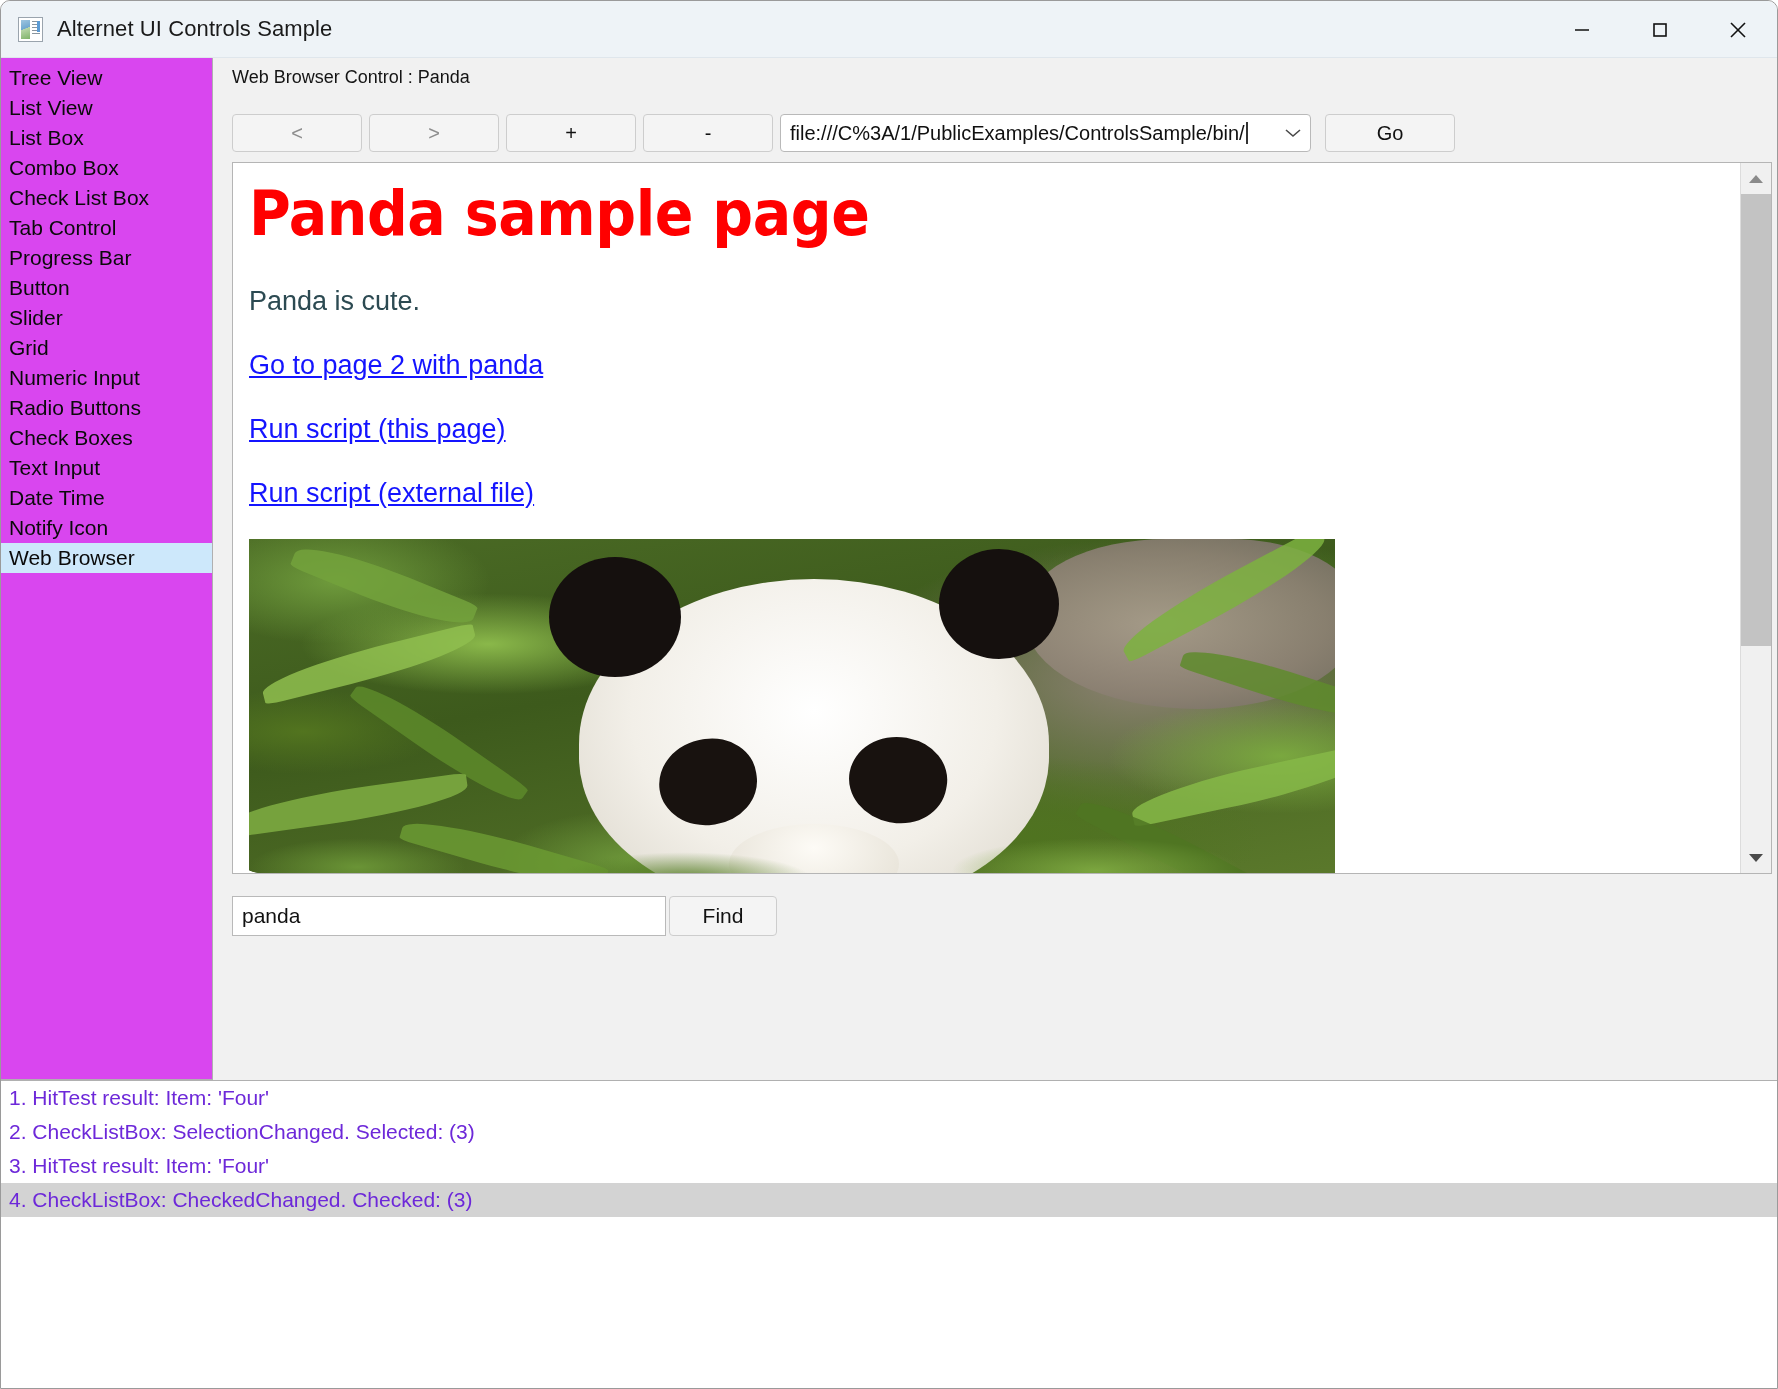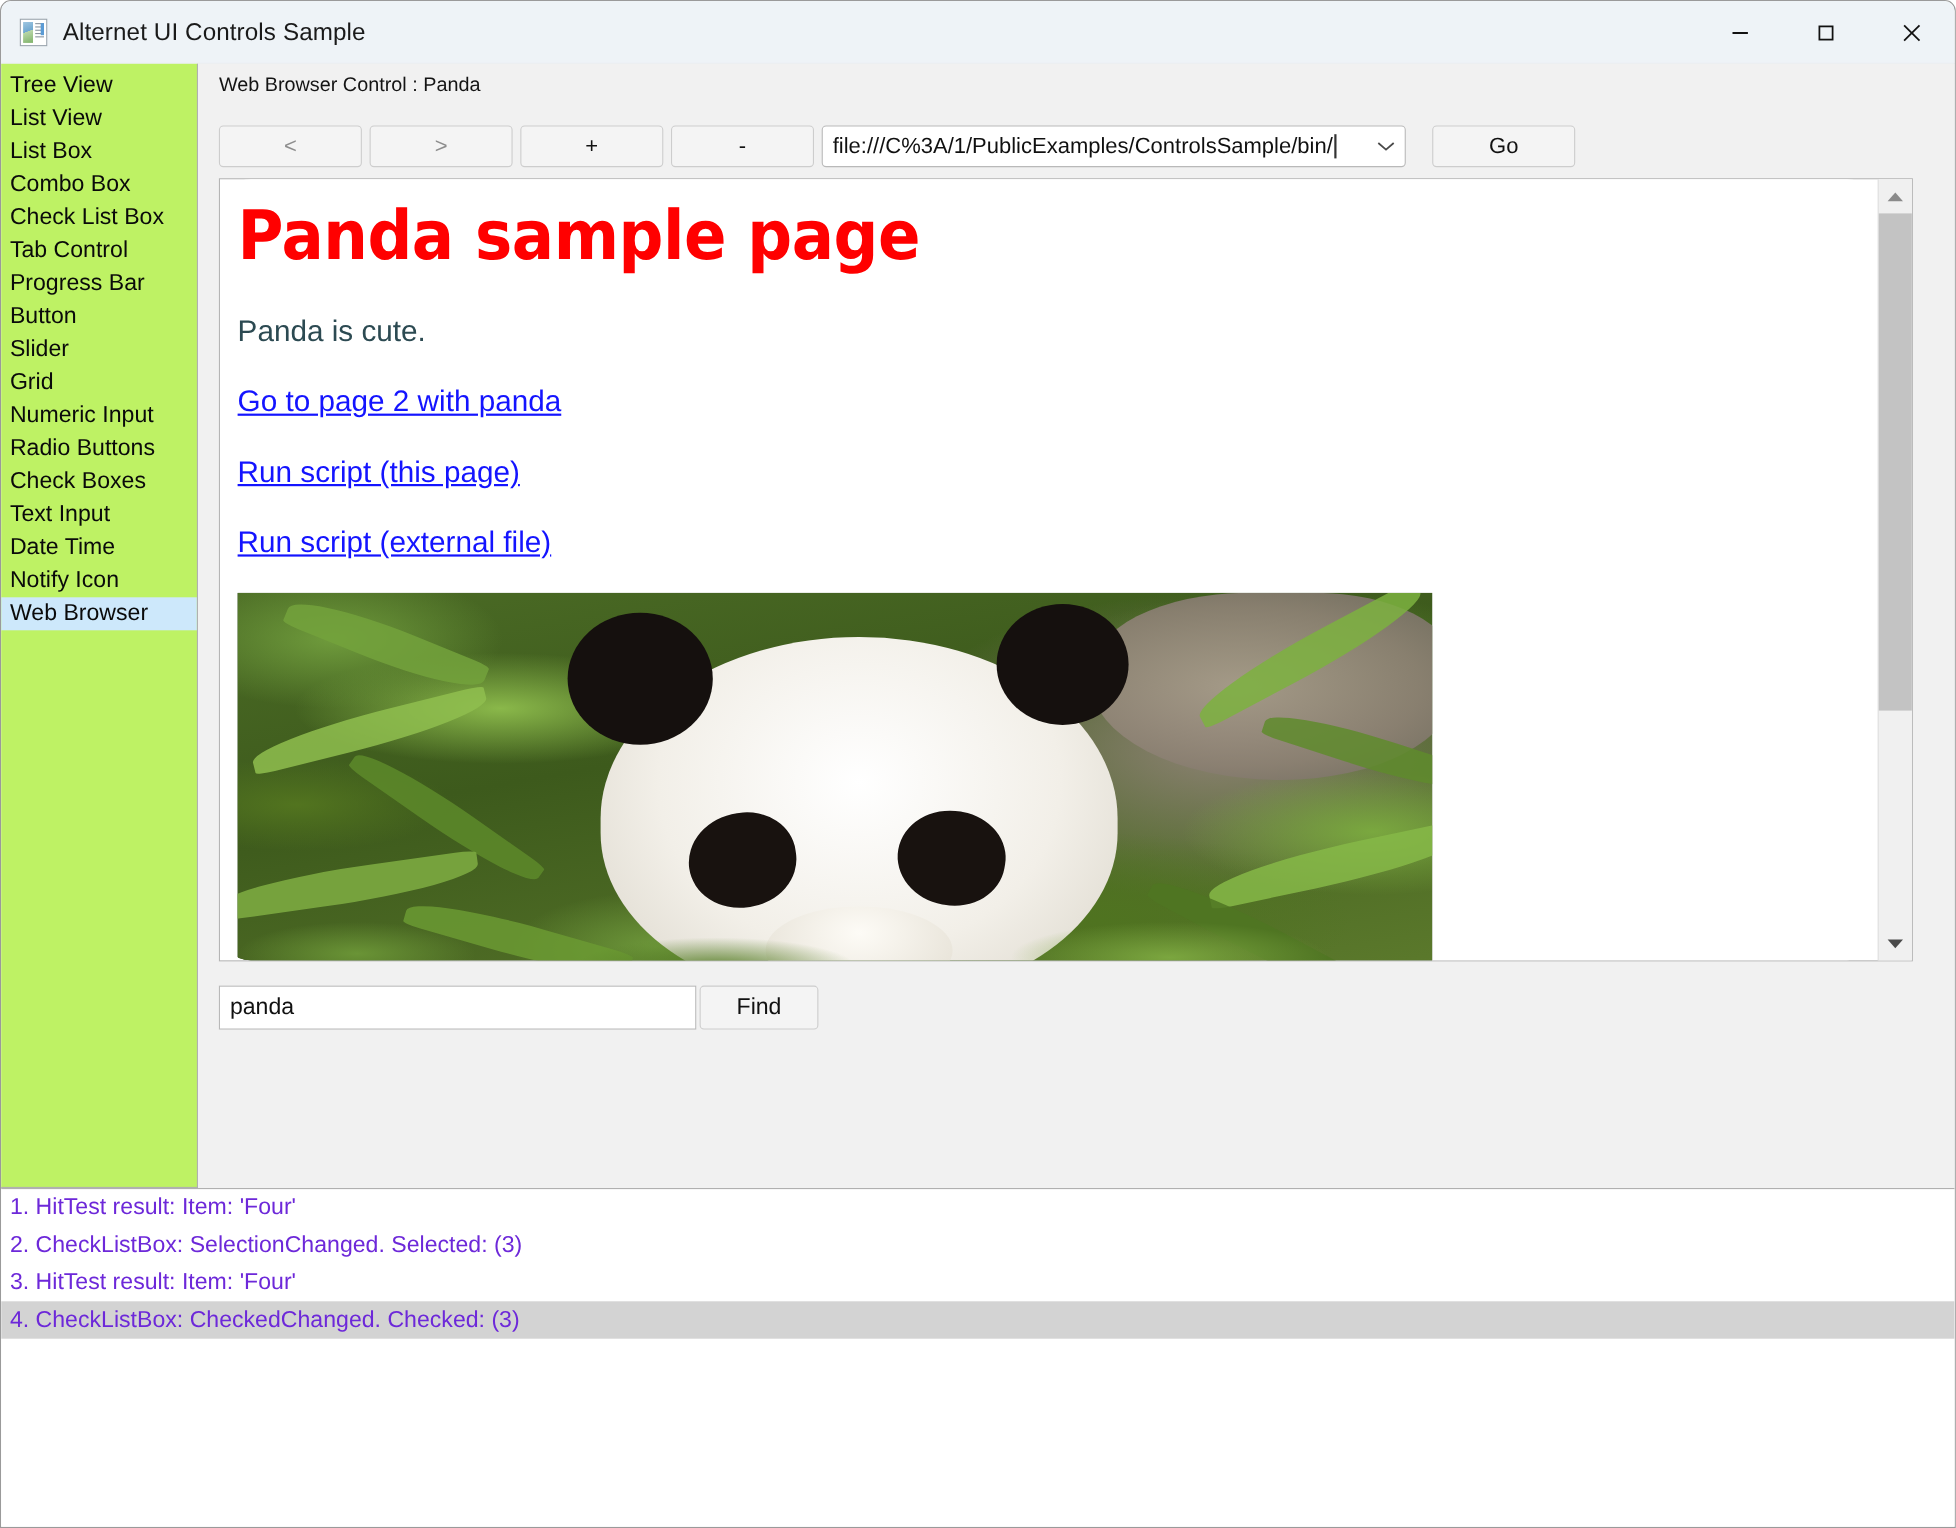--- a/index.html
+++ b/index.html
@@ -76,22 +76,22 @@
 
   
   #body-area {
     position: relative;
     height: 1022px;
     display: flex;
   }
 
   
   #sidebar {
-    width: 179px;
-    background: #bef264;
+    width: 212px;
+    background: #d946ef;
     border-right: 1px solid #b0b0b0;
     border-bottom: 1px solid #b0b0b0;
     padding-top: 5px;
     overflow: hidden;
     flex: 0 0 auto;
   }
   .side-item {
     height: 30px;
     line-height: 30px;
     padding-left: 8px;
@@ -159,21 +159,21 @@
     display: inline-block;
     width: 2px; height: 22px;
     background: #333;
     margin-left: 1px;
     vertical-align: middle;
   }
   #url-arrow {
     position: absolute; right: 8px; top: 0; bottom: 0;
     display: flex; align-items: center;
   }
-  #go-btn { width: 130px; margin-left: 17px; }
+  #go-btn { width: 130px; margin-left: 7px; }
 
   
   #browser {
     position: absolute;
     left: 19px; top: 104px;
     width: 1540px; height: 712px;
     background: #ffffff;
     border: 1px solid #b5b5b5;
     display: flex;
   }

